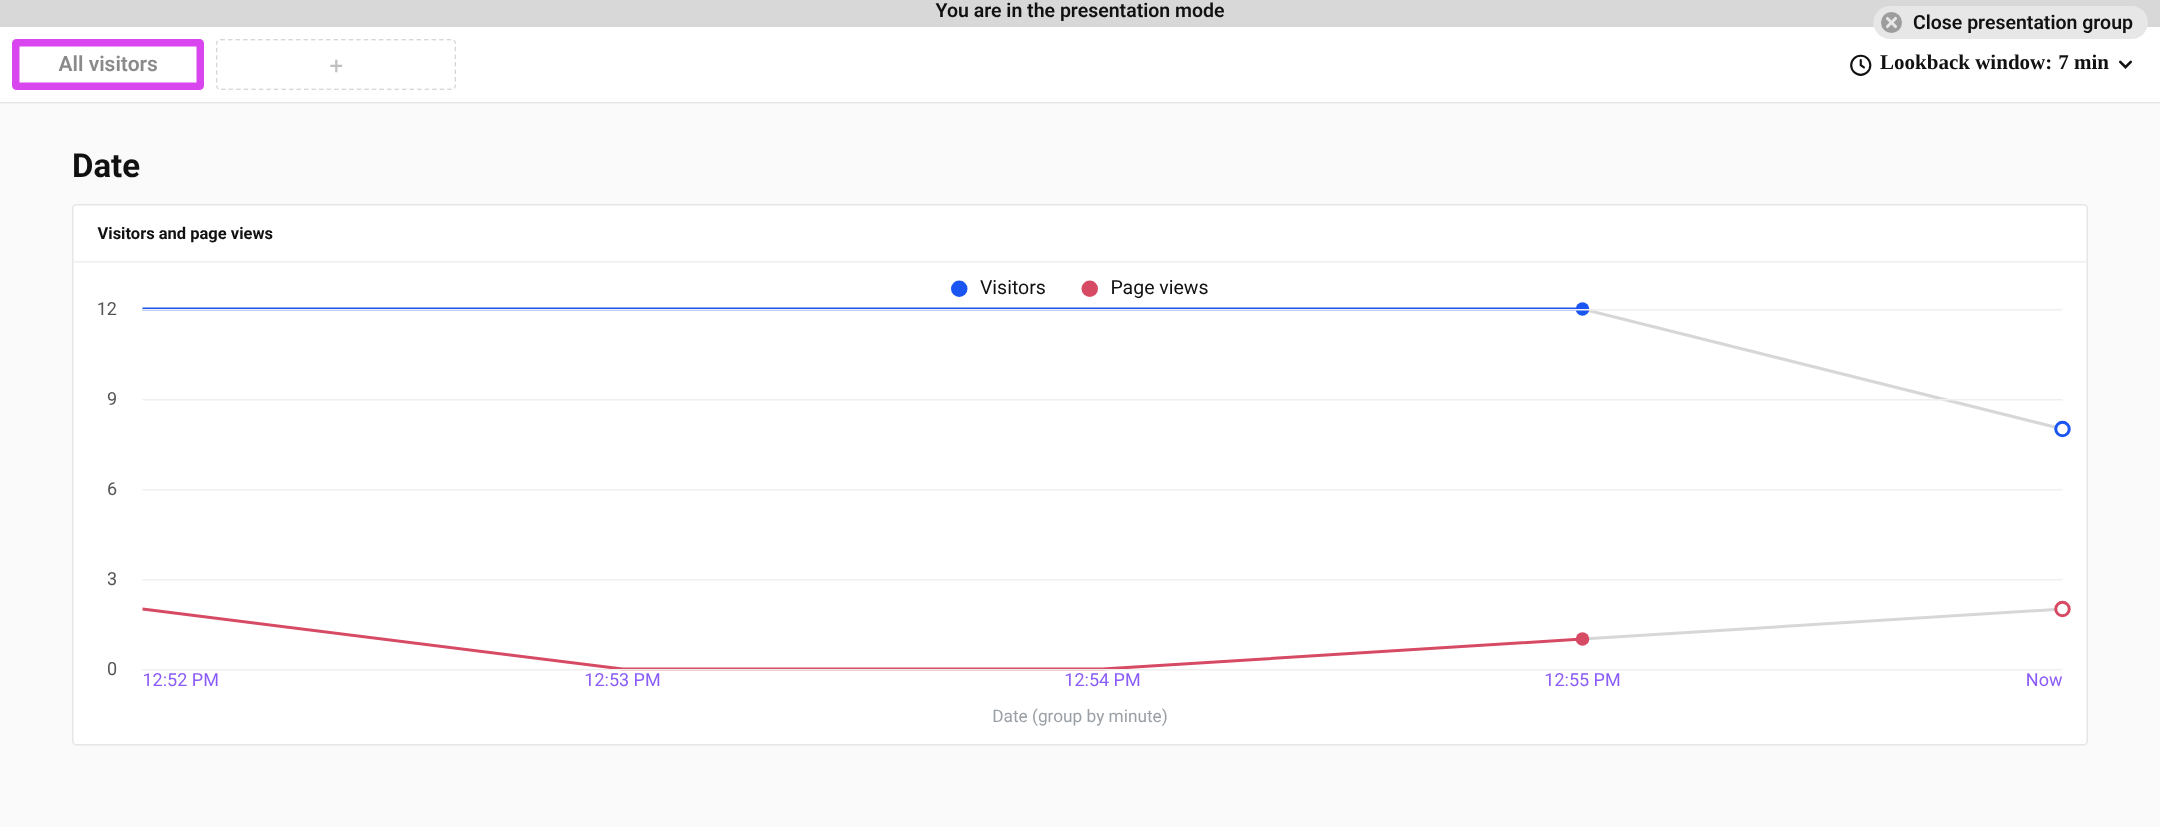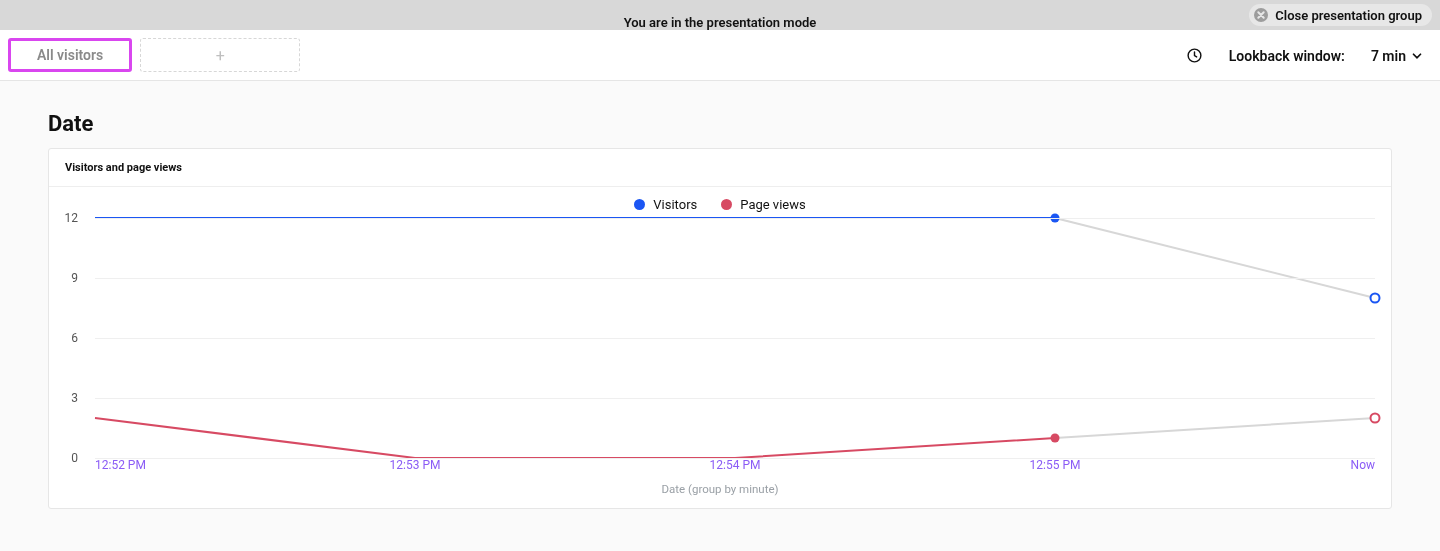--- a/index.html
+++ b/index.html
@@ -3,24 +3,24 @@
   <meta charset="utf-8">
   <style>
     * { box-sizing: border-box; margin: 0; padding: 0; }
     body {
       font-family: -apple-system, BlinkMacSystemFont, "Segoe UI", Roboto, Helvetica, Arial, sans-serif;
       background: #fafafa;
       color: #111;
     }
 
     .banner {
-      height: 30px;
+      height: 18px;
       background: #d8d8d8;
       display: flex;
-      align-items: flex-end;
+      align-items: flex-start;
       justify-content: center;
       position: relative;
       font-size: 13px;
       font-weight: 600;
     }
     .banner .close {
       position: absolute;
       right: 8px;
       top: 4px;
       height: 22px;
@@ -39,21 +39,21 @@
       height: 51px;
       background: #fff;
       border-bottom: 1px solid #e5e5e5;
       display: flex;
       align-items: center;
       justify-content: space-between;
       padding: 0 16px 0 8px;
     }
     .filterbar .left { display: flex; gap: 8px; align-items: center; }
     .filter-chip {
-      border: 3px solid #d946ef;
+      border: 5px solid #d946ef;
       background: #fff;
       height: 34px;
       display: flex;
       align-items: center;
       padding: 0 26px;
       font-size: 14px;
       color: #8a8a8a;
       font-weight: 600;
       border-radius: 3px;
     }
@@ -64,24 +64,25 @@
       border-radius: 3px;
       display: flex;
       align-items: center;
       justify-content: center;
       color: #bfbfbf;
       font-size: 16px;
       cursor: pointer;
     }
     .lookback {
       display: flex;
-      align-items: flex-end;
-      gap: 26px;
+      align-items: flex-start;
+      gap: 4px;
       font-size: 14px;
       font-weight: 600;
+      font-family: Liberation Serif, serif;
     }
     .lookback .lb-select {
       display: inline-flex;
       align-items: center;
       gap: 4px;
       cursor: pointer;
     }
 
     .content {
       padding: 8px 48px 24px;

